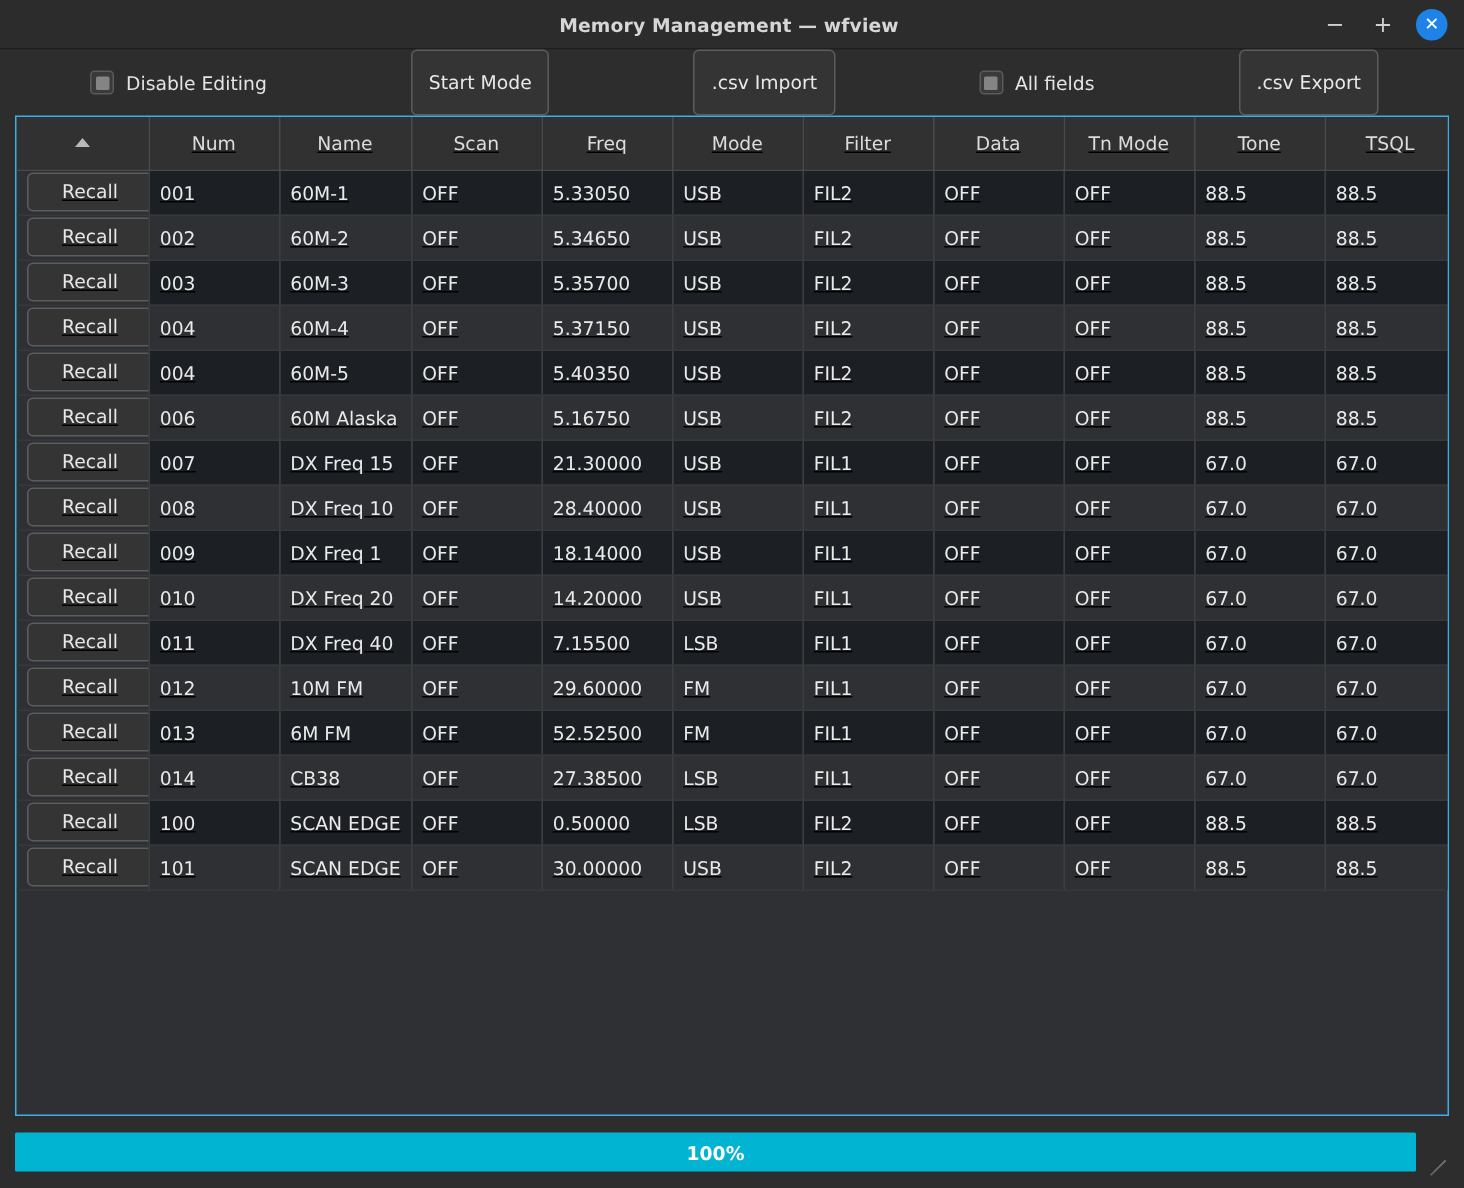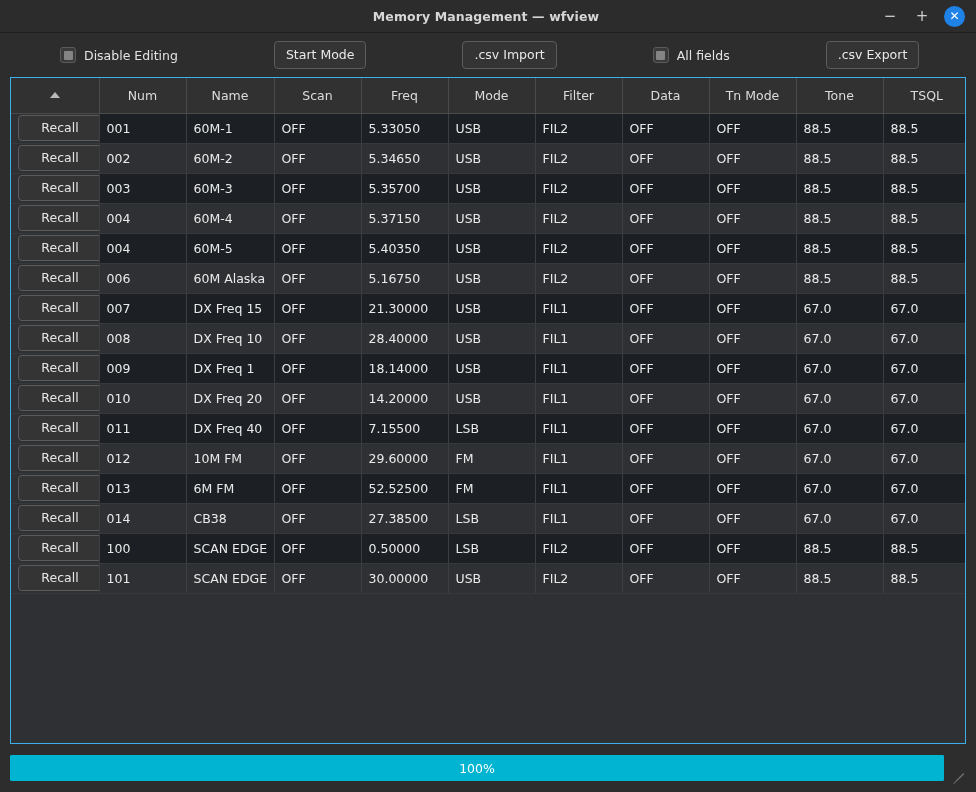--- a/index.html
+++ b/index.html
@@ -43,21 +43,21 @@
   }
   .win-btn.close {
     background: #1e82e6; color: #ffffff;
     font-size: 12px; font-weight: bold;
     width: 21px; height: 21px;
   }
 
   
   .toolbar {
     height: 44px; flex: 0 0 44px;
-    display: flex; align-items: center;
+    display: flex; 
     padding: 0 12px;
     background: #2d2d2d;
     position: relative;
     gap: 48px;
   }
   .tb-item { display: flex; align-items: center; }
   .chk {
     width: 16px; height: 16px; flex: 0 0 16px;
     background: #3a3a3a;
     border: 1px solid #5a5a5a;
@@ -174,20 +174,21 @@
   }
   .progress {
     flex: 1 1 auto;
     height: 26px;
     background: #00b4d2;
     border: 1px solid #00b4d2;
     border-radius: 1px;
     display: flex; align-items: center; justify-content: center;
     position: relative;
     overflow: hidden;
+    font-weight: bold;
   }
   .progress-label {
     font-size: 12.5px; color: #ffffff; z-index: 2;
   }
   .grip {
     width: 14px; height: 14px;
     margin-left: 6px;
     position: relative;
     flex: 0 0 14px;
     cursor: nwse-resize;
@@ -229,21 +230,21 @@
     <div class="sp-c"></div>
     <div class="tb-item">
       <span class="chk"></span>
       <span class="chk-label">All fields</span>
     </div>
     <div class="sp-d"></div>
     <button class="btn">.csv Export</button>
     <div class="spacer-flex"></div>
   </div>
 
-  <div class="table-wrap" style="border-color: rgb(61, 174, 233);">
+  <div class="table-wrap" style="border-color: rgb(61, 174, 233); text-decoration: underline;">
     <table class="mem">
       <colgroup>
         <col class="c-recall">
           <col class="c-std">
           <col class="c-name">
           <col class="c-std">
         <col class="c-std">
           <col class="c-std">
           <col class="c-std">
           <col class="c-std">

